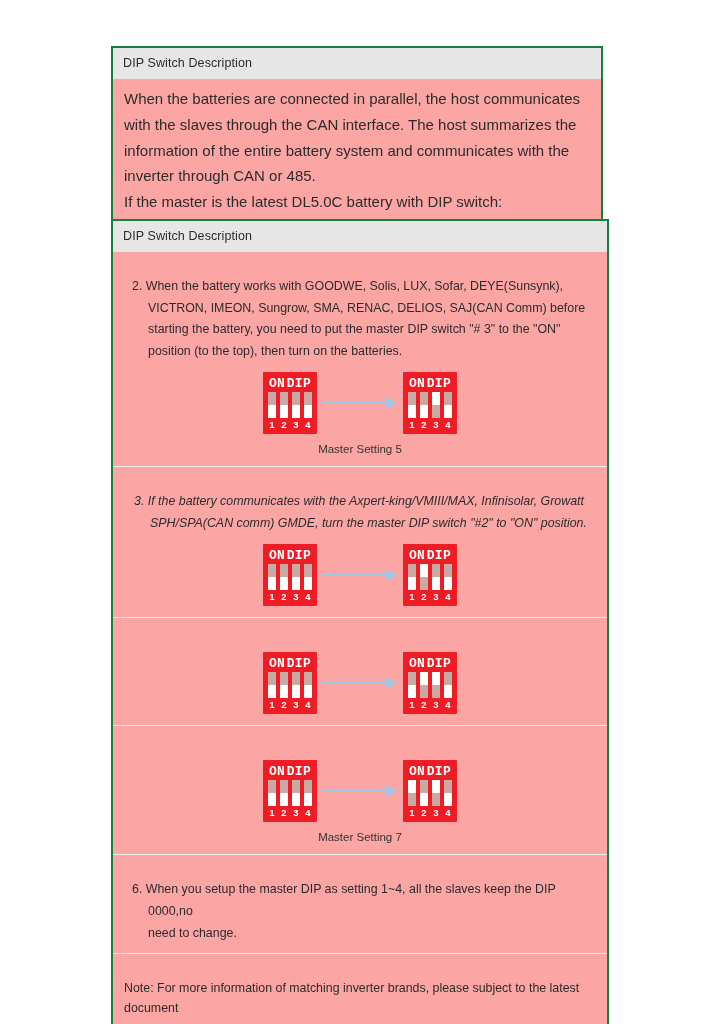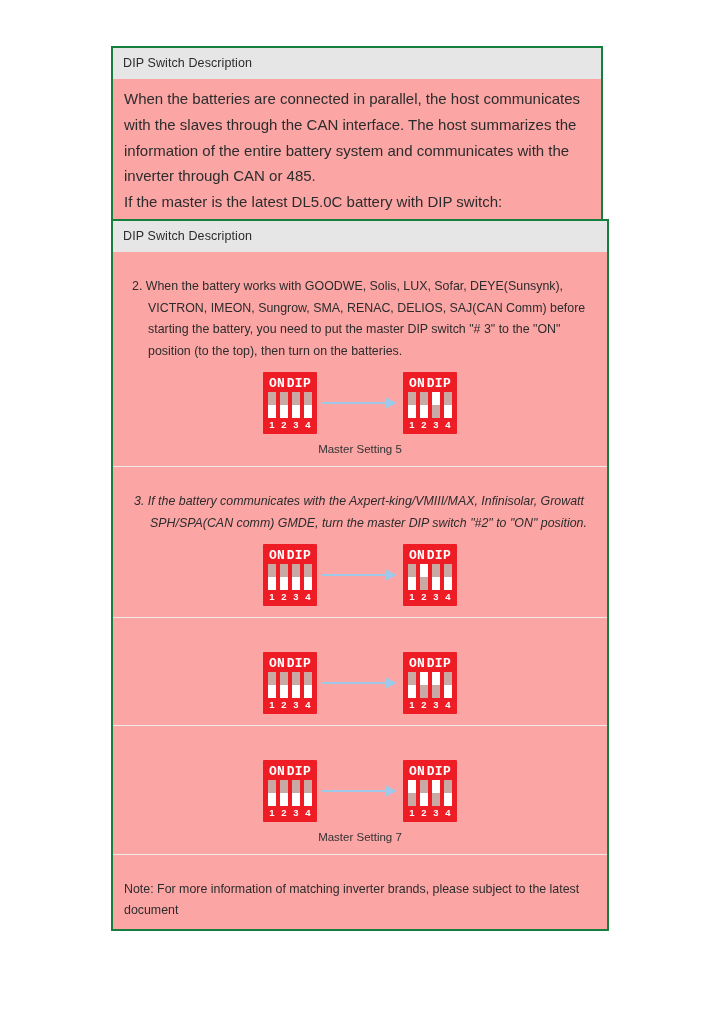--- a/index.html
+++ b/index.html
@@ -466,20 +466,24 @@
               <span>2</span>
               <span>3</span>
               <span>4</span>
             </div>
           </div>
         </div>
         <div class="fig-caption">Master Setting 7</div>
       </div>
     </div>
 
+    <div class="row">
+      <p class="numbered ind2">6. When you setup the master DIP as setting 1~4, all the slaves keep the DIP 0000,no
+     need to change.</p>
+    </div>
 
 
     <div class="row">
       <p class="note">Note: For more information of matching inverter brands, please subject to the latest document</p>
     </div>
 
   </section>
 </div>
 
 </body></html>

